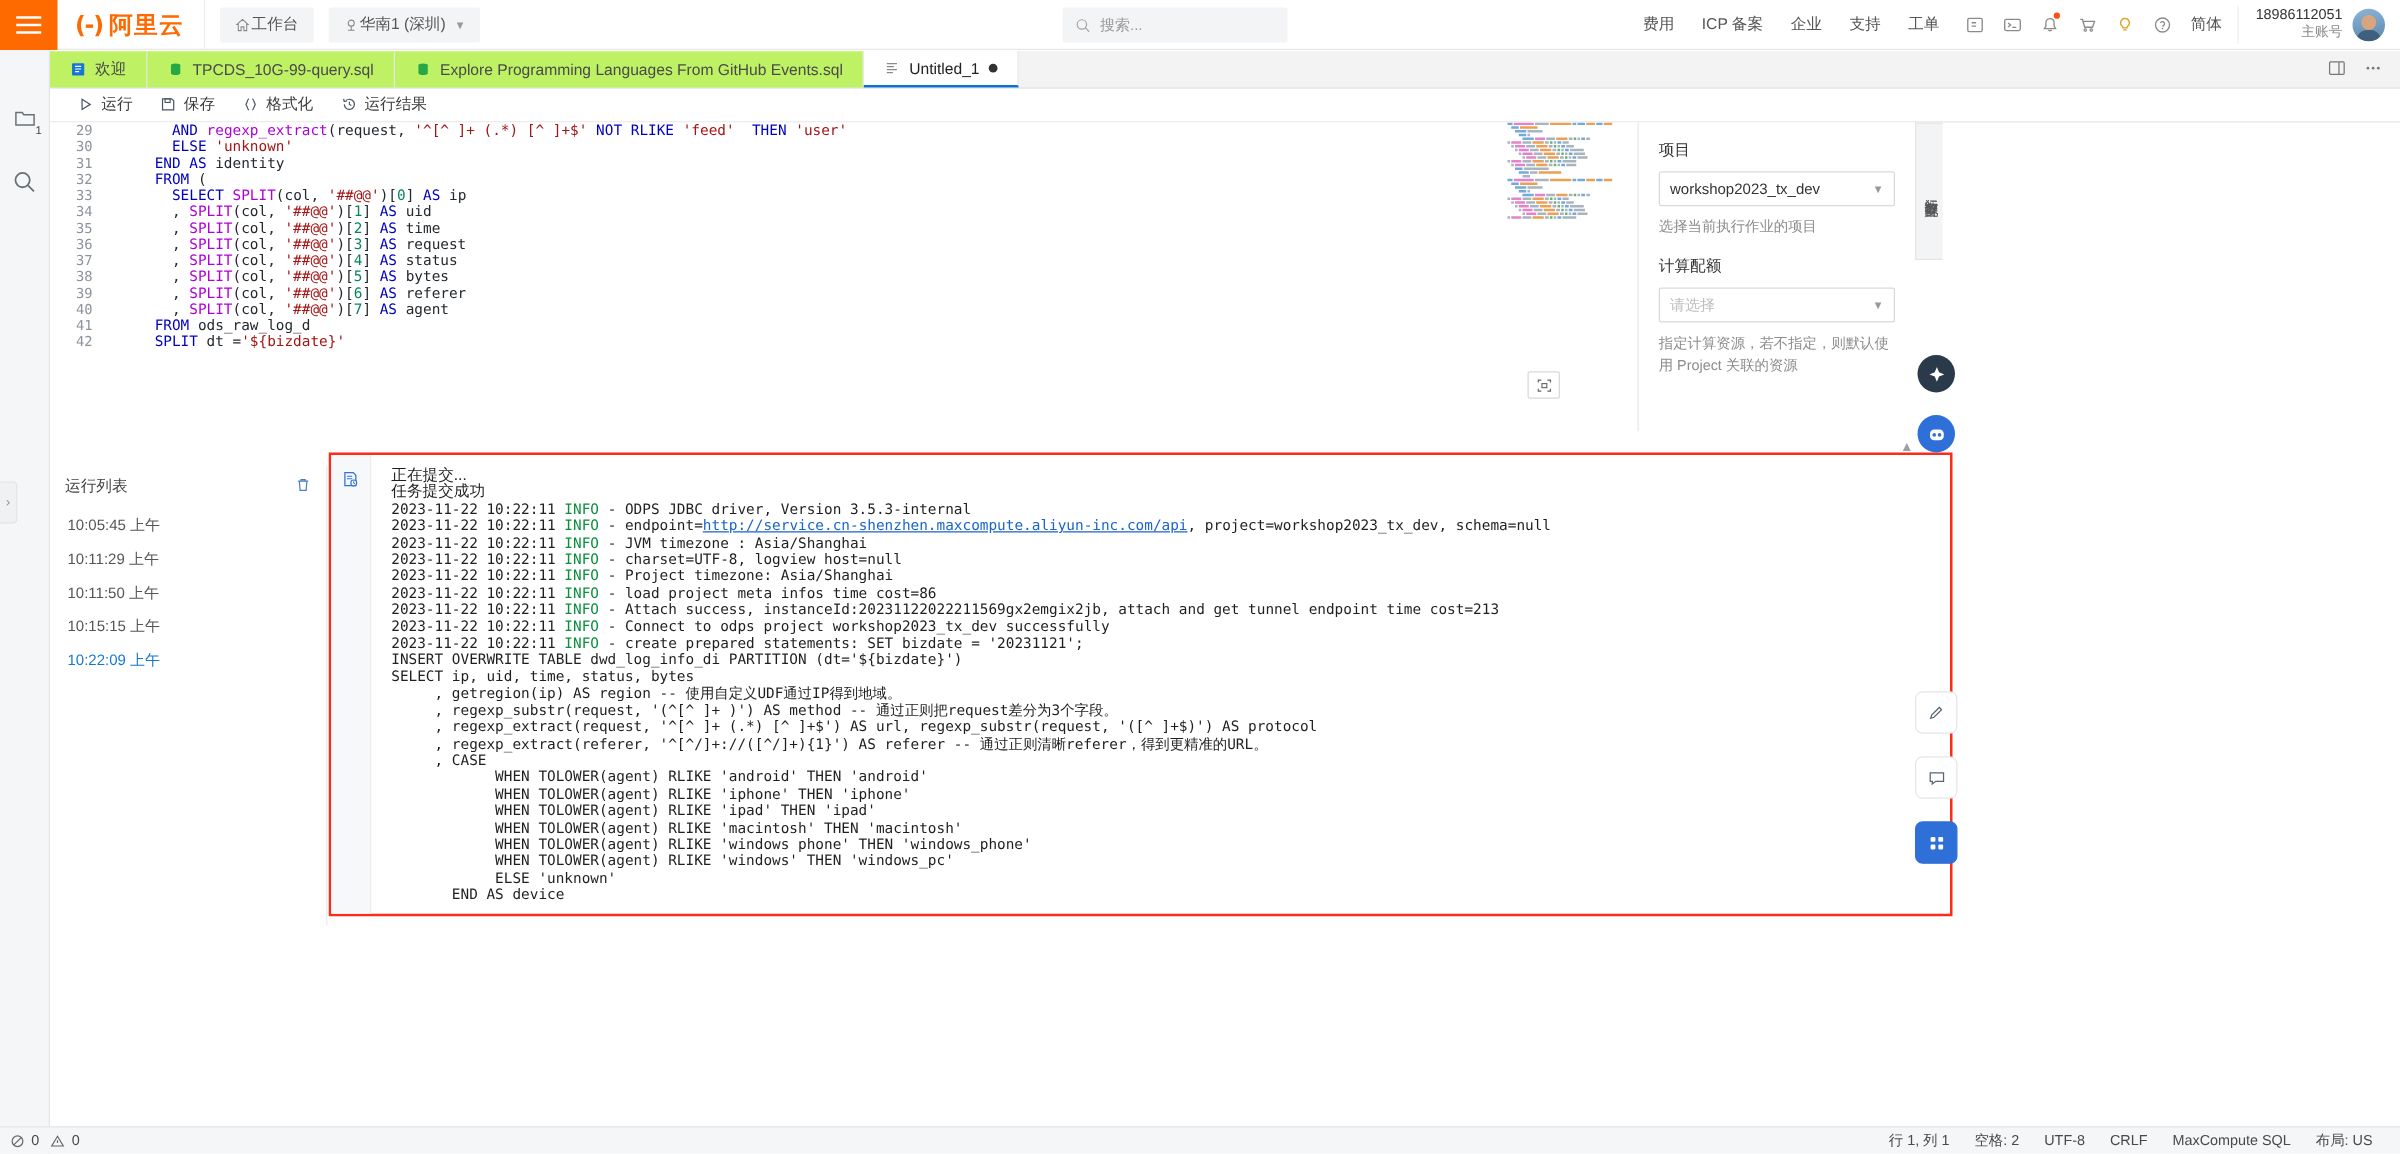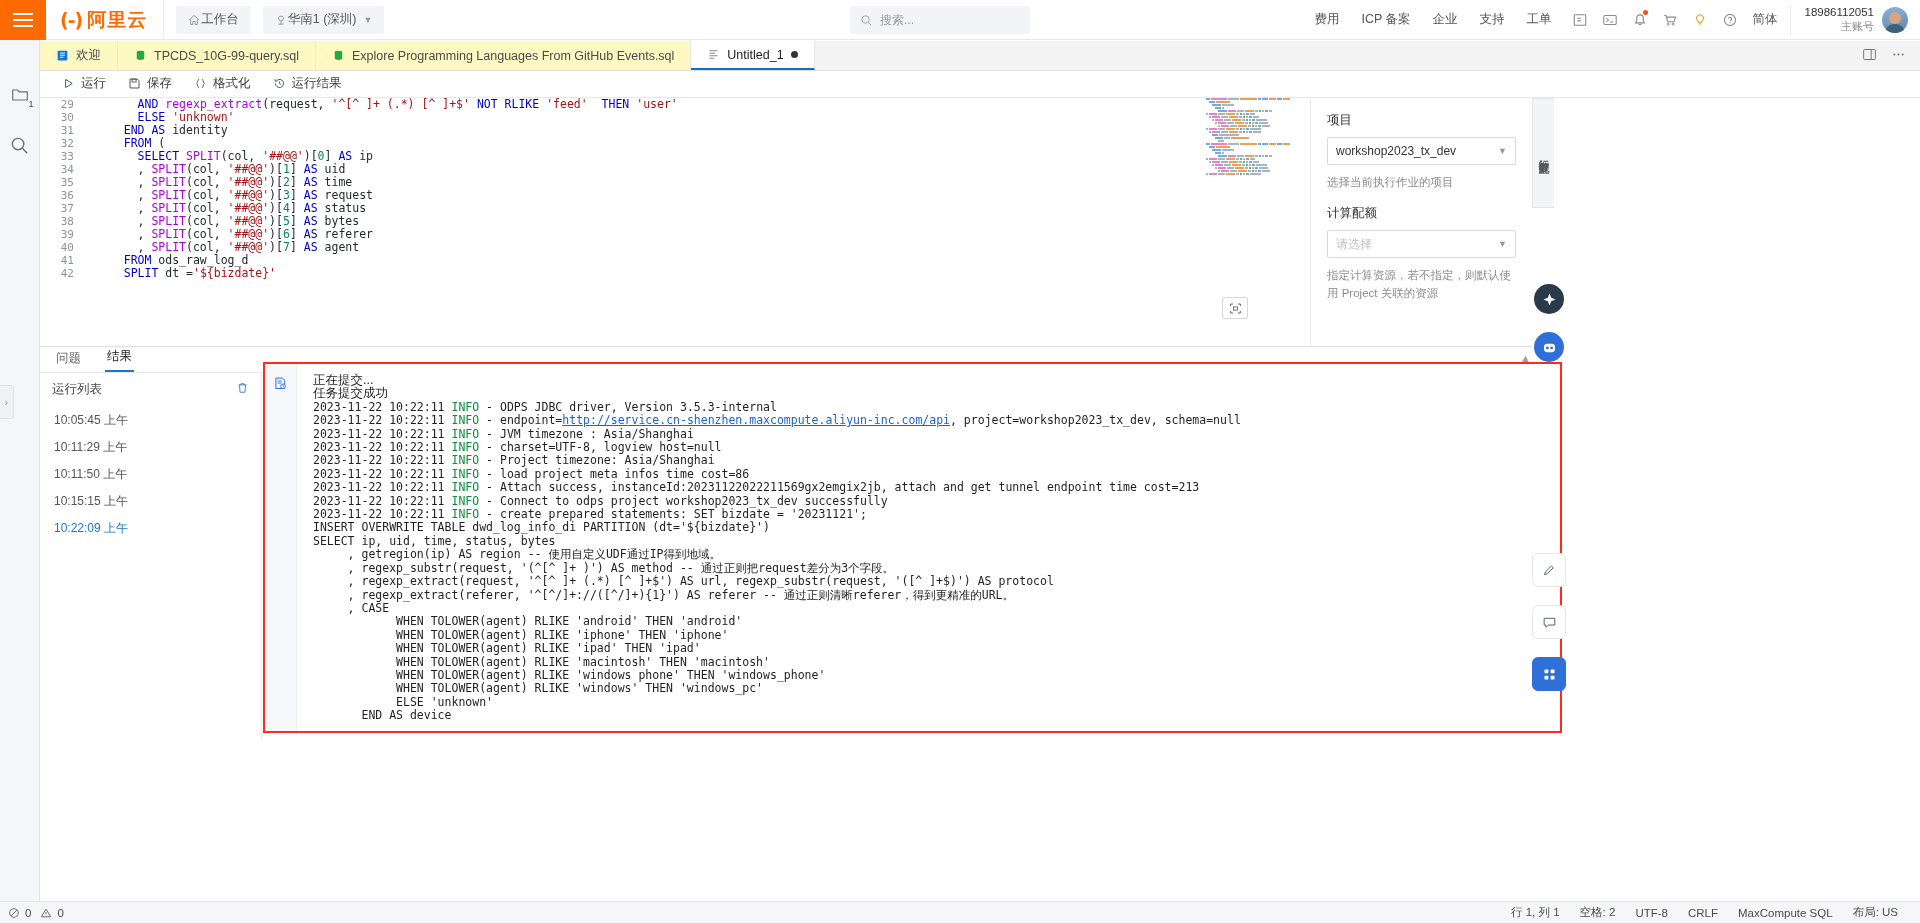--- a/index.html
+++ b/index.html
@@ -108,21 +108,21 @@
 
   
   .tabstrip {
     position: absolute; top: 41px; left: 40px; width: 1880px; height: 30px;
     background: #f3f3f3; border-bottom: 1px solid #e0e0e0;
     display: flex; align-items: stretch;
   }
   .tab {
     display: flex; align-items: center; gap: 7px; padding: 0 16px;
     font-size: 12.5px; color: #4a4a4a; cursor: pointer;
-    border-right: 1px solid #e6e6e6; white-space: nowrap; background: #fef9c3;
+    border-right: 1px solid #e6e6e6; white-space: nowrap; background: #bef264;
   }
   .tab.active { background: #fff; color: #222; border-bottom: 2px solid #0b6ed0; }
   .tab .dot { width: 7px; height: 7px; border-radius: 50%; background: #333; display:inline-block; }
   .tabstrip-spacer { flex: 1 1 auto; }
   .tabstrip-right { display: flex; align-items: center; gap: 14px; padding: 0 14px; color:#666; }
   .tabstrip-right span { cursor: pointer; }
 
   
   .edtoolbar {
     position: absolute; top: 71px; left: 40px; width: 1880px; height: 27px;
@@ -723,24 +723,20 @@
     <div class="rp-select placeholder">
       <span>请选择</span>
       <span class="caret">▼</span>
     </div>
     <div class="rp-hint">指定计算资源，若不指定，则默认使用 Project 关联的资源</div>
   </div>
   <div class="rp-tab">
     <span>运行参数配置</span>
   </div>
 
-  <div class="results-tabs">
-    <div class="rtab">问题</div>
-    <div class="rtab active">结果</div>
-  </div>
 
   <div class="runlist">
     <div class="runlist-head">
       <span>运行列表</span>
       <span>
         <svg width="13" height="14" viewBox="0 0 16 16">
           <path d="M3 4.2 h10 M6 4.2 V2.8 h4 v1.4 M4.3 4.2 l.7 9 h6 l.7-9" fill="none" stroke="#4a7fc1" stroke-width="1.2"></path>
         </svg>
       </span>
     </div>

